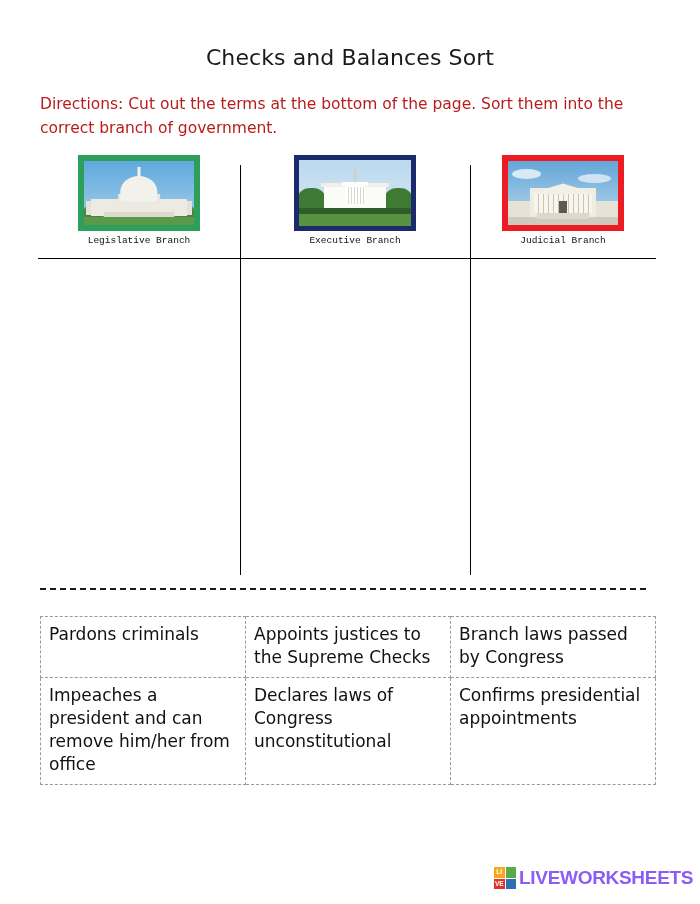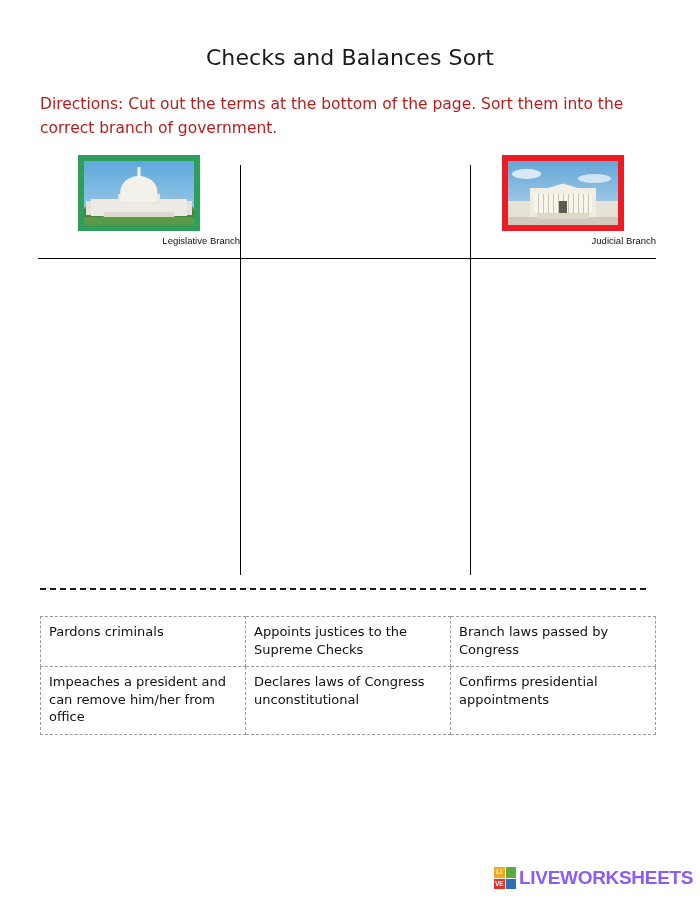--- a/index.html
+++ b/index.html
@@ -120,25 +120,25 @@
   .sc-wingR  { position:absolute; right:0; bottom:12%; width:22%; height:26%; background:#e6e2d6; }
   .sc-body   { position:absolute; left:20%; right:20%; bottom:12%; height:46%; background:#efece2; }
   .sc-cols   { position:absolute; left:24%; right:24%; bottom:18%; height:32%;
                background: repeating-linear-gradient(90deg,#f7f5ec 0 4px,#c9c4b5 4px 5px); }
   .sc-pedi   { position:absolute; left:18%; right:18%; bottom:48%; height:17%; background:#f2efe6;
                clip-path: polygon(50% 0%, 100% 100%, 0% 100%); }
   .sc-arch   { position:absolute; left:46%; right:46%; bottom:18%; height:20%; background:#5e5a50; }
   .sc-steps  { position:absolute; left:26%; right:26%; bottom:10%; height:9%; background:#ddd8ca; }
 
   .branch-label {
-    text-align: right;
+    text-align: center;
     font-size: 9.5px;
     color: #111111;
     margin-top: 4px;
-    font-family: Liberation Sans, sans-serif;
+    font-family: Liberation Mono, monospace;
   }
 
   
   .h-rule {
     position: absolute;
     left: 38px;
     top: 258px;
     width: 618px;
     height: 0;
     border-top: 1.4px solid #000000;
@@ -169,21 +169,21 @@
     top: 616px;
     width: 616px;
     border-collapse: collapse;
     table-layout: fixed;
     font-family: "DejaVu Sans", sans-serif;
   }
   .terms-table td {
     border: 1px dashed #9a9a9a;
     vertical-align: top;
     padding: 6px 8px 8px 8px;
-    font-size: 13px;
+    font-size: 17px;
     line-height: 1.35;
     color: #111111;
   }
   .terms-table td.r1 { height: 33px; }
   .terms-table td.r2 { height: 52px; }
   .terms-table td.r3 { height: 33px; }
 
   
   .lw-logo {
     position: absolute;
@@ -245,20 +245,38 @@
         <div class="cap-base"></div>
         <div class="cap-drum"></div>
         <div class="cap-dome"></div>
         <div class="cap-spire"></div>
         <div class="cap-steps"></div>
       </div>
     </div>
     <div class="branch-label">Legislative Branch</div>
   </div>
 
+  <div class="branch-col c2">
+    <div class="branch-frame frame-navy">
+      <div class="photo">
+        <div class="wh-sky"></div>
+        <div class="wh-lawn"></div>
+        <div class="wh-treeL"></div>
+        <div class="wh-treeR"></div>
+        <div class="wh-body"></div>
+        <div class="wh-roof"></div>
+        <div class="wh-portico"></div>
+        <div class="wh-cols"></div>
+        <div class="wh-ped"></div>
+        <div class="wh-flag"></div>
+        <div class="wh-hedge"></div>
+      </div>
+    </div>
+    <div class="branch-label">Executive Branch</div>
+  </div>
 
   <div class="branch-col c3">
     <div class="branch-frame frame-red">
       <div class="photo">
         <div class="sc-sky"></div>
         <div class="sc-cloud1"></div>
         <div class="sc-cloud2"></div>
         <div class="sc-ground"></div>
         <div class="sc-wingL"></div>
         <div class="sc-wingR"></div>

